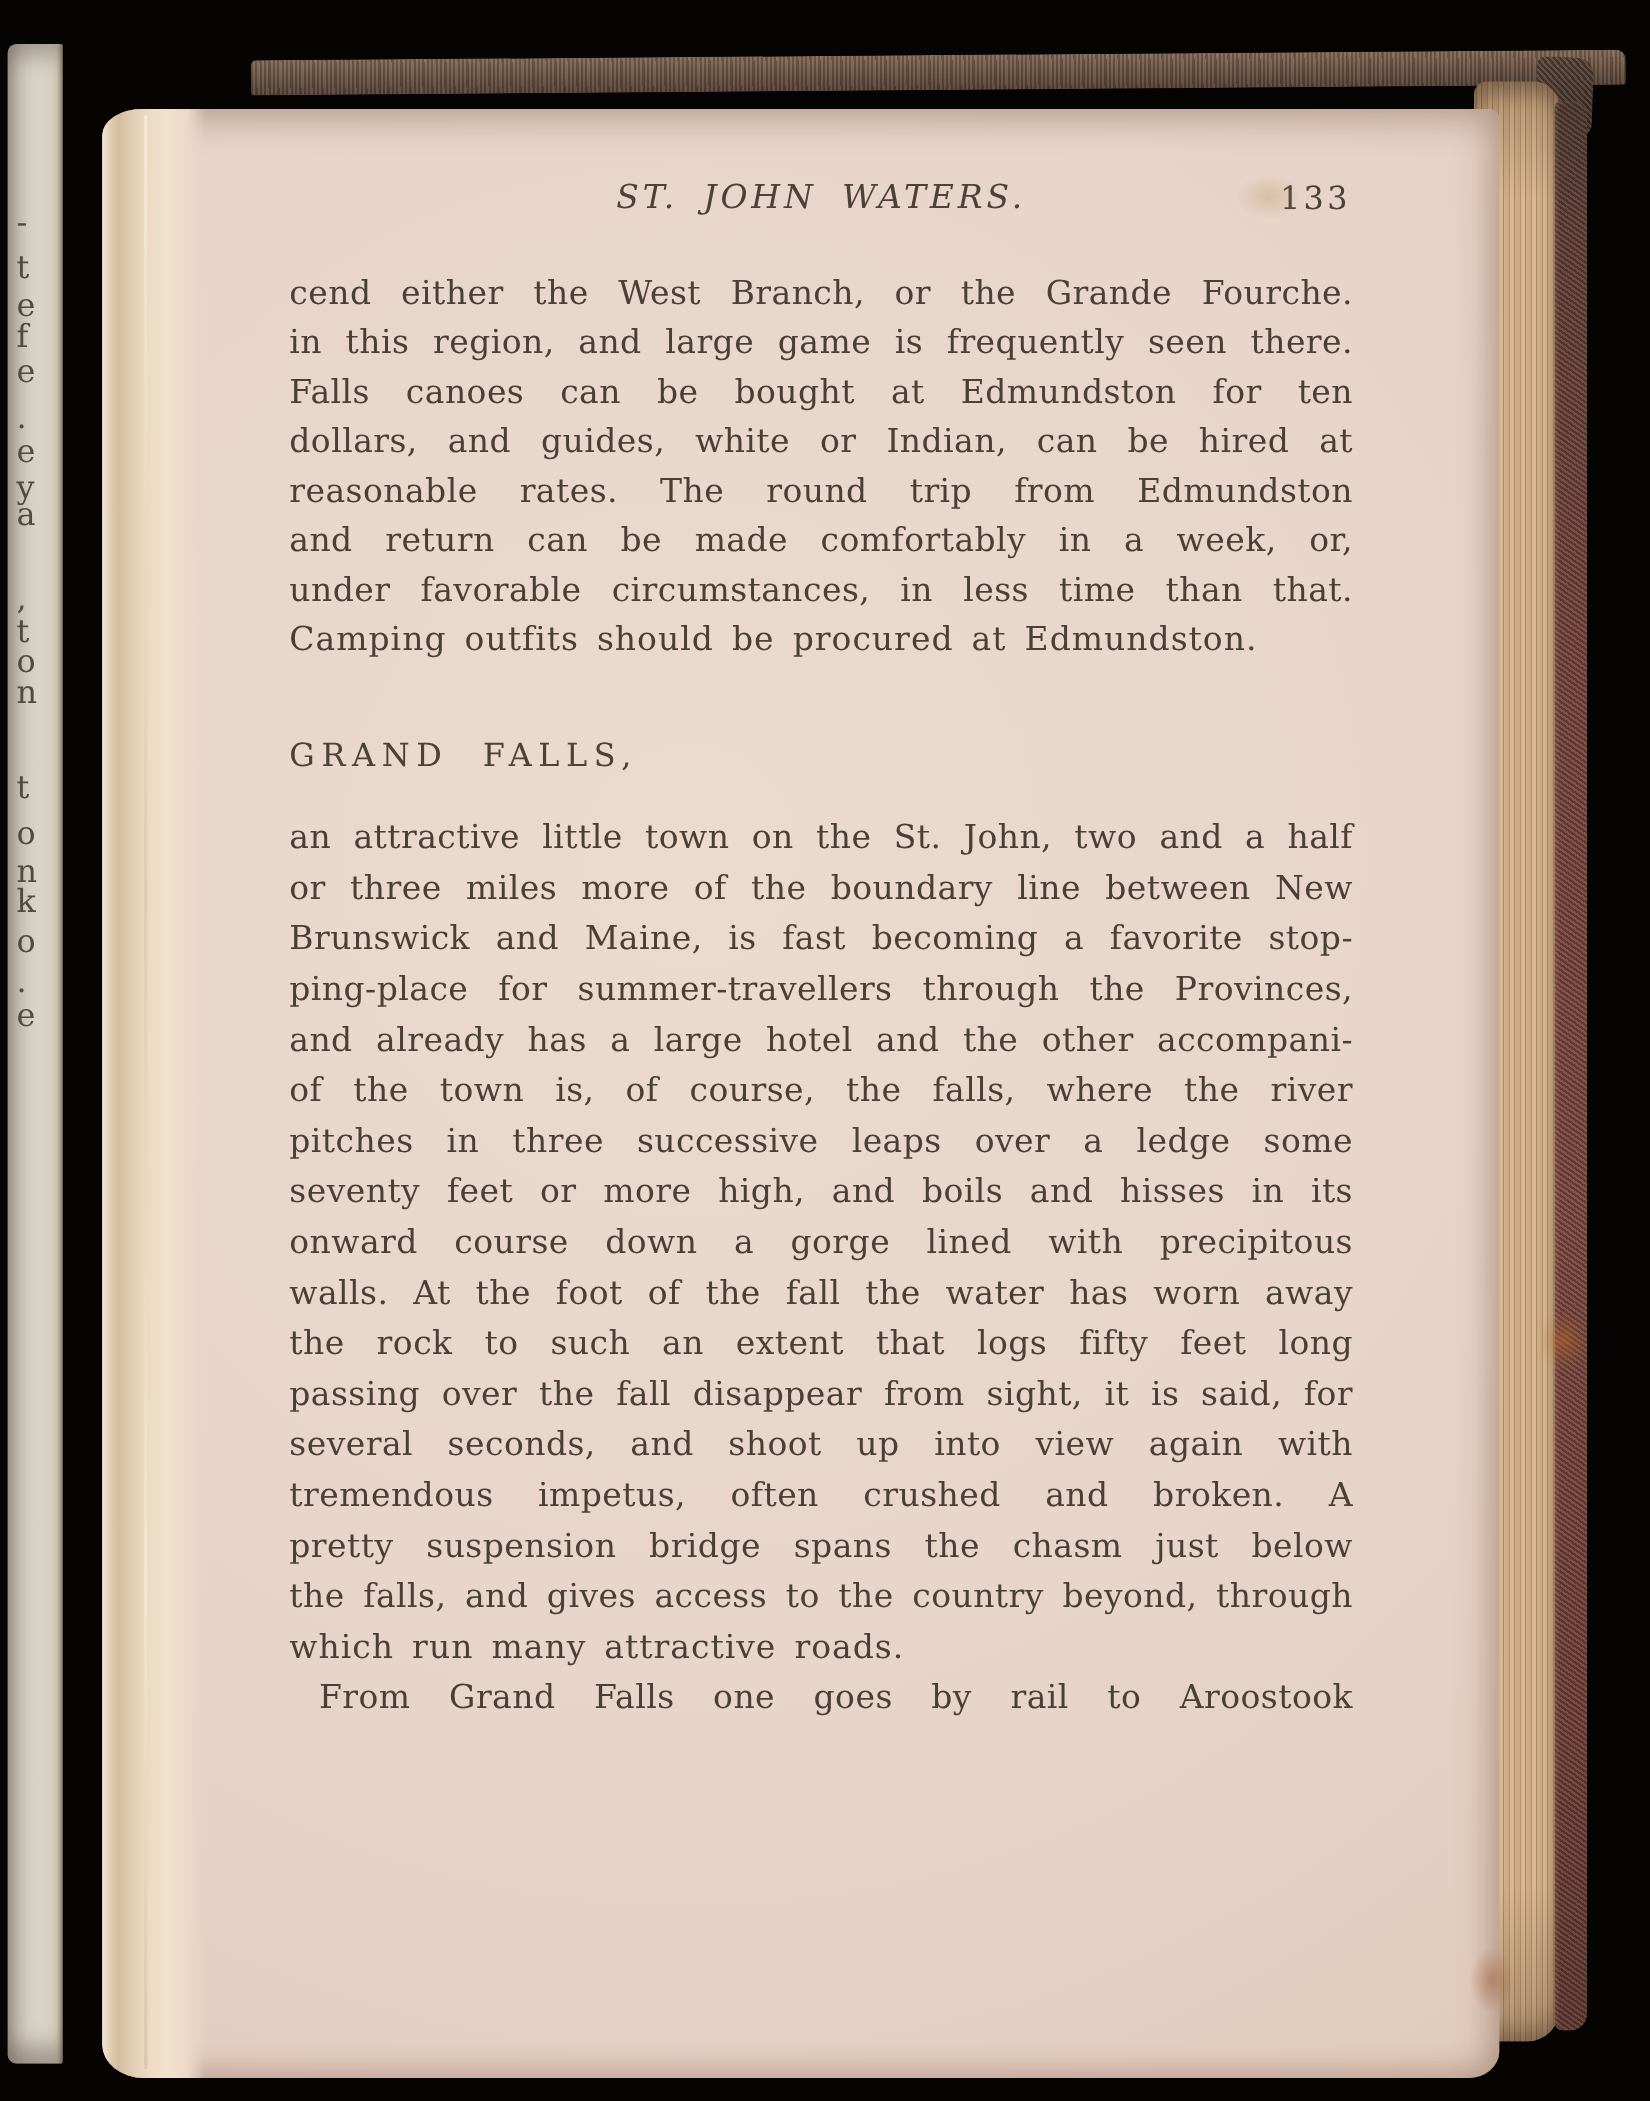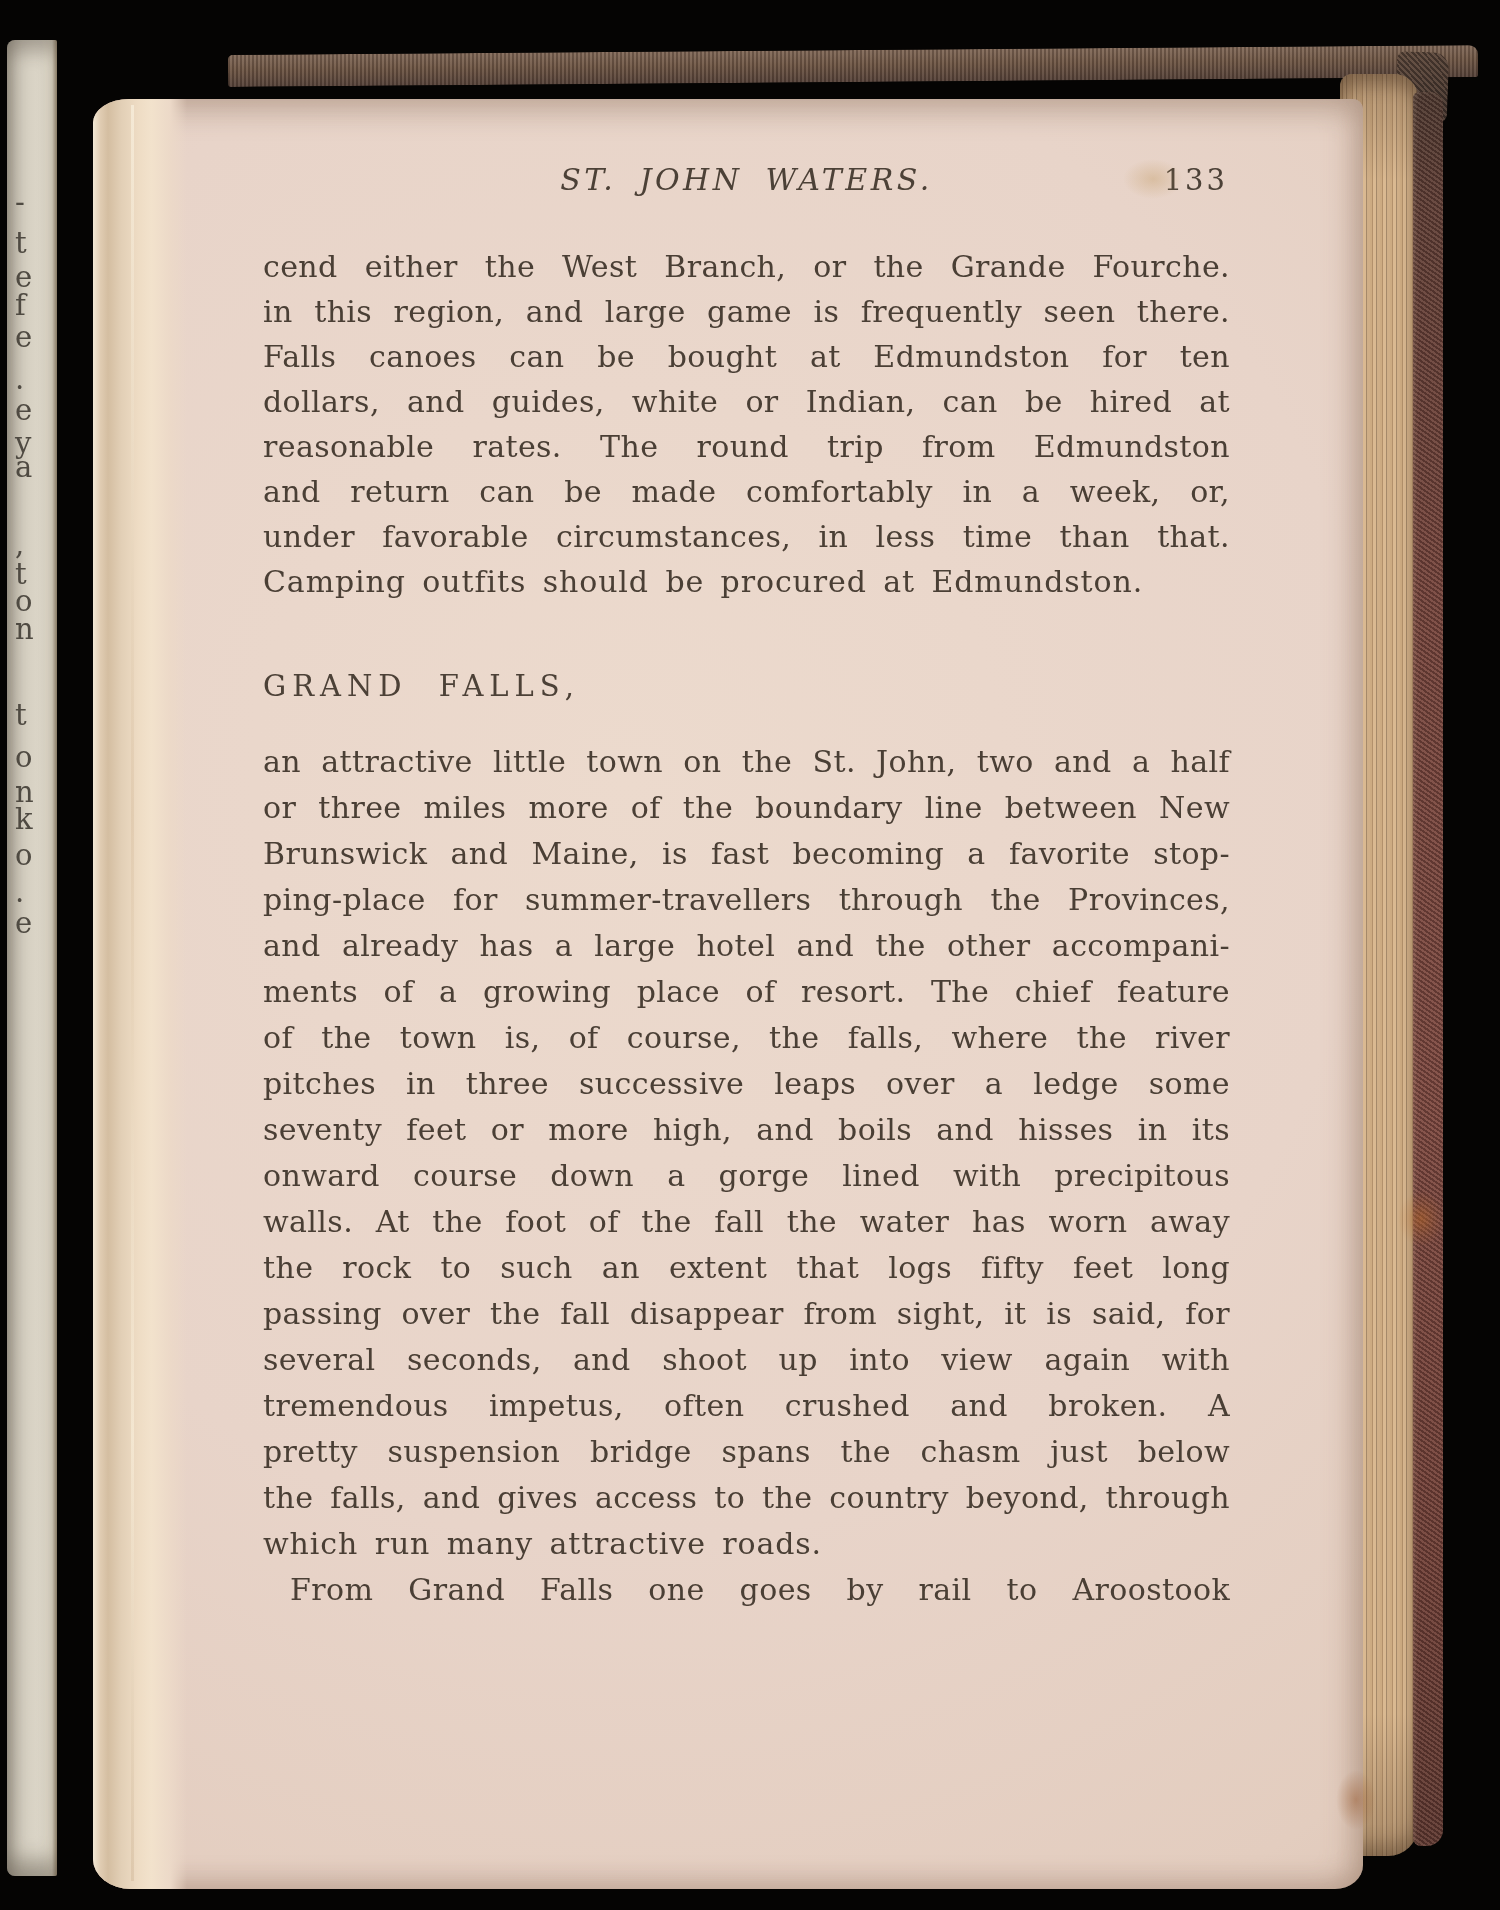--- a/index.html
+++ b/index.html
@@ -169,21 +169,20 @@
           <div class="line">under favorable circumstances, in less time than that.</div>
           <div class="line endline">Camping outfits should be procured at Edmundston.</div>
         </div>
         <div class="section-heading">GRAND FALLS,</div>
         <div class="para loose">
           <div class="line">an attractive little town on the St. John, two and a half</div>
           <div class="line">or three miles more of the boundary line between New</div>
           <div class="line">Brunswick and Maine, is fast becoming a favorite stop-</div>
           <div class="line">ping-place for summer-travellers through the Provinces,</div>
           <div class="line">and already has a large hotel and the other accompani-</div>
-          <div class="line">ments of a growing place of resort.  The chief feature</div>
           <div class="line">of the town is, of course, the falls, where the river</div>
           <div class="line">pitches in three successive leaps over a ledge some</div>
           <div class="line">seventy feet or more high, and boils and hisses in its</div>
           <div class="line">onward course down a gorge lined with precipitous</div>
           <div class="line">walls.  At the foot of the fall the water has worn away</div>
           <div class="line">the rock to such an extent that logs fifty feet long</div>
           <div class="line">passing over the fall disappear from sight, it is said, for</div>
           <div class="line">several seconds, and shoot up into view again with</div>
           <div class="line">tremendous impetus, often crushed and broken.  A</div>
           <div class="line">pretty suspension bridge spans the chasm just below</div>

